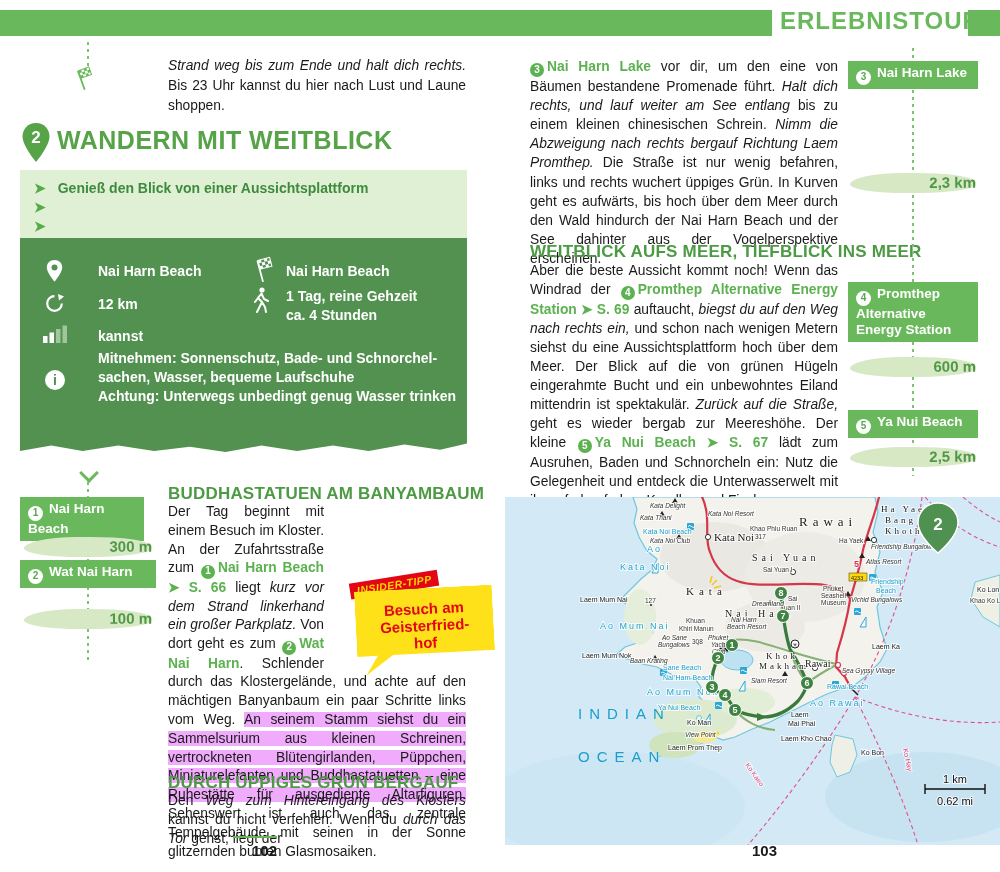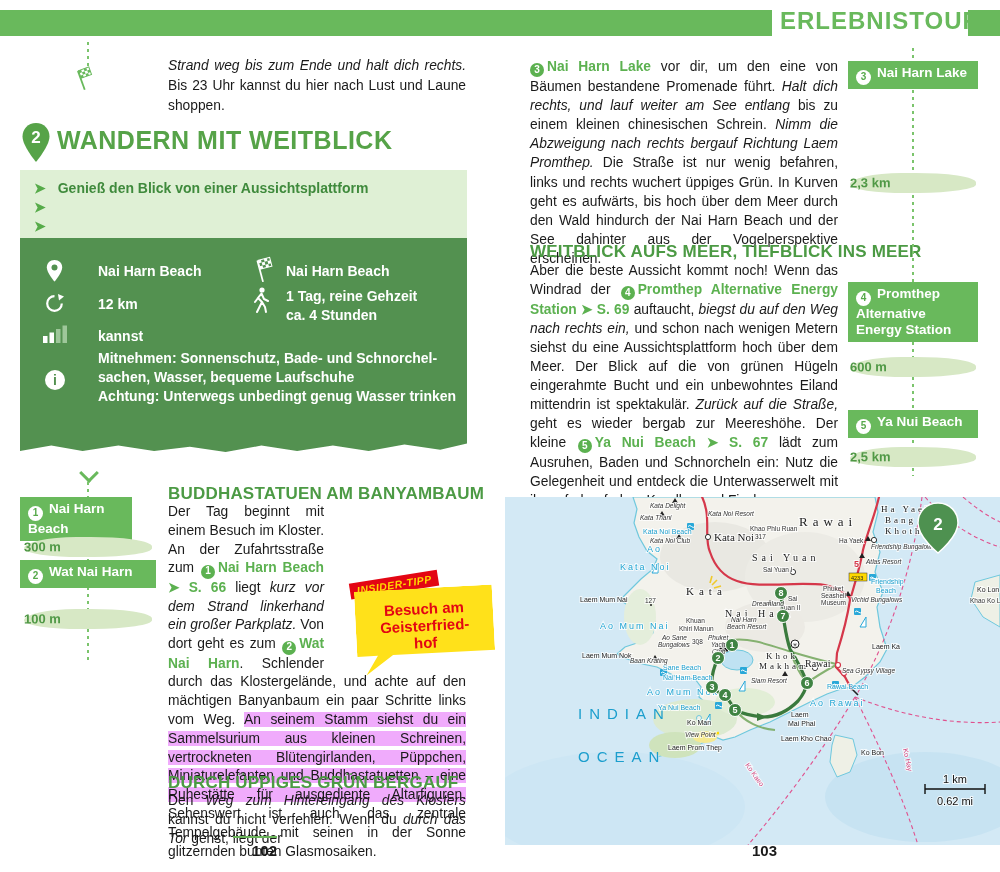--- a/index.html
+++ b/index.html
@@ -28,21 +28,21 @@
          clip-path:polygon(0 0,100% 0,100% 96%,94% 99%,86% 96.5%,78% 99.5%,70% 97%,62% 99.5%,
          54% 97%,46% 100%,38% 97.5%,30% 99.5%,22% 97%,14% 99.5%,7% 97%,0 99.5%)}
   .facts .lbl{position:absolute;font-size:14px;font-weight:700}
   
   .dots{width:2px;background-image:repeating-linear-gradient(to bottom,#7bc46c 0 3px,transparent 3px 7px)}
   .mbadge{background:#69b95c;color:#fff;font-weight:700;font-size:13.5px;padding:4px 8px;
           box-sizing:border-box;line-height:16px}
   .bnum{display:inline-flex;align-items:center;justify-content:center;width:15px;height:15px;
         border-radius:50%;background:#fff;color:#57a94b;font-size:10px;font-weight:700;
         vertical-align:-3px;margin-right:6px}
-  .dist{background:#d7e8c5;color:#4f9845;font-weight:700;font-size:13px;text-align:left;
+  .dist{background:#d7e8c5;color:#4f9845;font-weight:700;font-size:15px;text-align:right;
         height:20px;line-height:20px;border-radius:45% 55% 50% 50%/60% 55% 45% 50%;transform:rotate(-.4deg)}
   .chev{width:11px;height:11px;border-left:3px solid #69b95c;border-bottom:3px solid #69b95c;
         transform:rotate(-45deg)}
   
   .tipwrap{left:356px;top:588px;width:138px;transform:rotate(-3deg)}
   .tiptag{position:absolute;top:-13px;left:-4px;background:#e30613;color:#ffd800;font-size:10.5px;
           font-weight:700;font-style:italic;padding:2px 7px;transform:rotate(-6deg);letter-spacing:.5px}
   .tipbubble{background:#ffe11a;padding:12px 6px 4px;text-align:center;color:#e30613;
              font-weight:800;font-size:15px;line-height:17px;
              clip-path:polygon(0 0,100% 0,100% 76%,26% 76%,6% 98%,15% 76%,0 76%);height:86px;box-sizing:border-box}
@@ -145,21 +145,21 @@
     <circle cx="10" cy="10" r="10" fill="#fff"></circle>
     <text x="10" y="15" text-anchor="middle" style="stroke:none" fill="#539150" font-size="14" font-weight="800" font-family="Liberation Serif,serif">i</text>
   </svg>
   <span class="lbl" style="left:78px;top:112px">Mitnehmen: Sonnenschutz, Bade- und Schnorchel-</span>
   <span class="lbl" style="left:78px;top:131px">sachen, Wasser, bequeme Laufschuhe</span>
   <span class="lbl" style="left:78px;top:150px">Achtung: Unterwegs unbedingt genug Wasser trinken</span>
 </div>
 
 <div class="abs chev" style="left:82px;top:466px"></div>
 <div class="abs dots" style="left:87px;top:482px;height:178px"></div>
-<div class="abs mbadge" style="left:20px;top:497px;width:112px">
+<div class="abs mbadge" style="left:20px;top:497px;width:124px">
   <span class="bnum">1</span><span>Nai Harn Beach</span>
 </div>
 <div class="abs dist" style="left:24px;top:537px;width:128px">300 m</div>
 <div class="abs mbadge" style="left:20px;top:560px;width:136px">
   <span class="bnum">2</span><span>Wat Nai Harn</span>
 </div>
 <div class="abs dist" style="left:24px;top:609px;width:128px">100 m</div>
 
 <div class="abs bodyhead" style="left:168px;top:484px">BUDDHASTATUEN AM BANYAMBAUM</div>
 <div class="abs para" style="left:168px;top:503px;width:298px">

